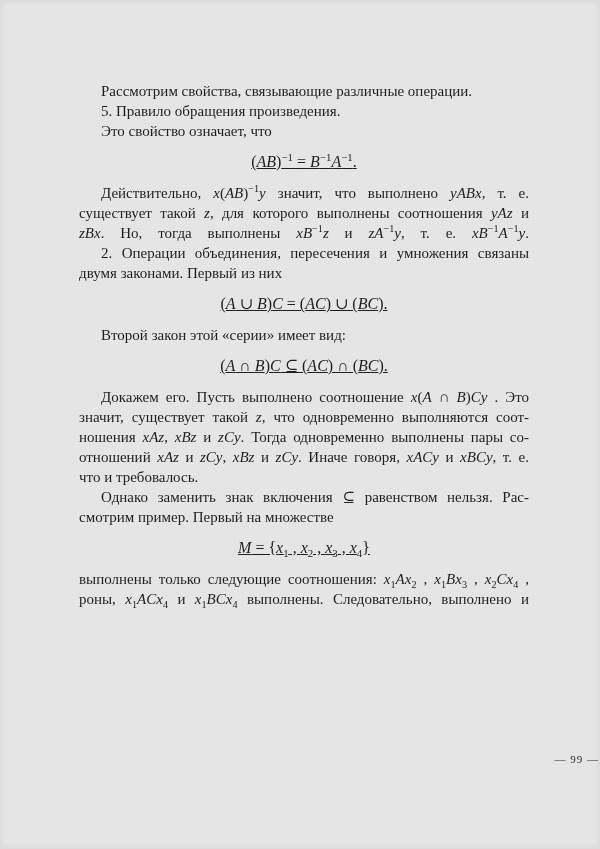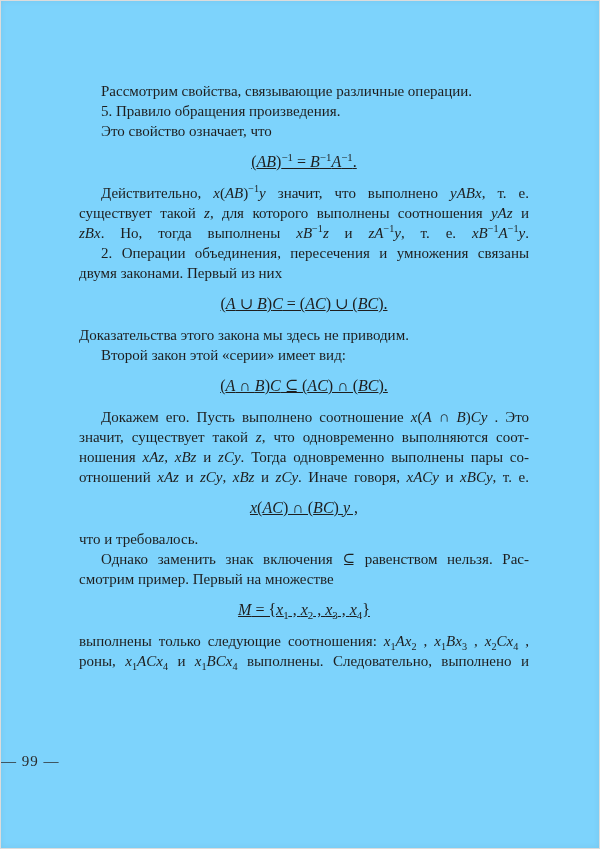--- a/index.html
+++ b/index.html
@@ -7,21 +7,21 @@
     width:600px; height:849px;
     background:#ffffff;
     font-family:"Liberation Serif","DejaVu Serif",serif;
     color:#1e1e1e;
   }
   .page {
     position:relative;
     width:598px; height:847px;
     border:1px solid #dcdcdc;
     box-shadow: inset 0 0 6px rgba(0,0,0,0.06);
-    background:#7dd3fc;
+    background:#e5e5e5;
     overflow:hidden;
   }
   .content {
     position:absolute;
     left:78px; top:80px;
     width:450px;
     font-size:15px;
     line-height:20px;
   }
   .para { margin:0; }
@@ -39,22 +39,22 @@
     line-height:24px;
     margin:9px 0;
     text-decoration:underline;
   }
   i { font-style:italic; }
   sup, sub { font-size:68%; line-height:0; }
   .footer {
     position:absolute;
     left:0; top:752px;
     width:100%;
-    text-align:left;
-    font-size:15px;
+    text-align:right;
+    font-size:11px;
     color:#2a2a2a;
     letter-spacing:1px;
   }
 </style>
 </head>
 <body>
 
 <div class="page">
   <div class="content">
 
@@ -79,37 +79,35 @@
     </p>
 
     <p class="para">
       <span class="t-line first" style="display:block">2. Операции объединения, пересечения и умножения связаны</span>
       <span class="t-line endl" style="display:block">двумя законами. Первый из них</span>
     </p>
 
     <div class="formula">(<i>A</i> ∪ <i>B</i>)<i>C</i> = (<i>AC</i>) ∪ (<i>BC</i>).</div>
 
     <p class="para">
-      <span class="t-line endl" style="display:block">Доказательства этого закона мы здесь не приводим.</span>
     </p>
 
     <p class="para">
       <span class="t-line first endl" style="display:block">Второй закон этой «серии» имеет вид:</span>
     </p>
 
     <div class="formula">(<i>A</i> ∩ <i>B</i>)<i>C</i> ⊆ (<i>AC</i>) ∩ (<i>BC</i>).</div>
 
     <p class="para">
       <span class="t-line first" style="display:block">Докажем его. Пусть выполнено соотношение <i>x</i>(<i>A</i> ∩ <i>B</i>)<i>Cy</i> . Это</span>
       <span class="t-line" style="display:block">значит, существует такой <i>z</i>, что одновременно выполняются соот-</span>
       <span class="t-line" style="display:block">ношения <i>xAz</i>, <i>xBz</i> и <i>zCy</i>. Тогда одновременно выполнены пары со-</span>
       <span class="t-line" style="display:block">отношений <i>xAz</i> и <i>zCy</i>, <i>xBz</i> и <i>zCy</i>. Иначе говоря, <i>xACy</i> и <i>xBCy</i>, т. е.</span>
     </p>
 
-    <div class="formula"><i>x</i>(<i>AC</i>) ∩ (<i>BC</i>) <i>y</i> ,</div>
 
     <p class="para">
       <span class="t-line endl" style="display:block">что и требовалось.</span>
     </p>
 
     <p class="para">
       <span class="t-line first" style="display:block">Однако заменить знак включения ⊆ равенством нельзя. Рас-</span>
       <span class="t-line endl" style="display:block">смотрим пример. Первый на множестве</span>
     </p>
 

